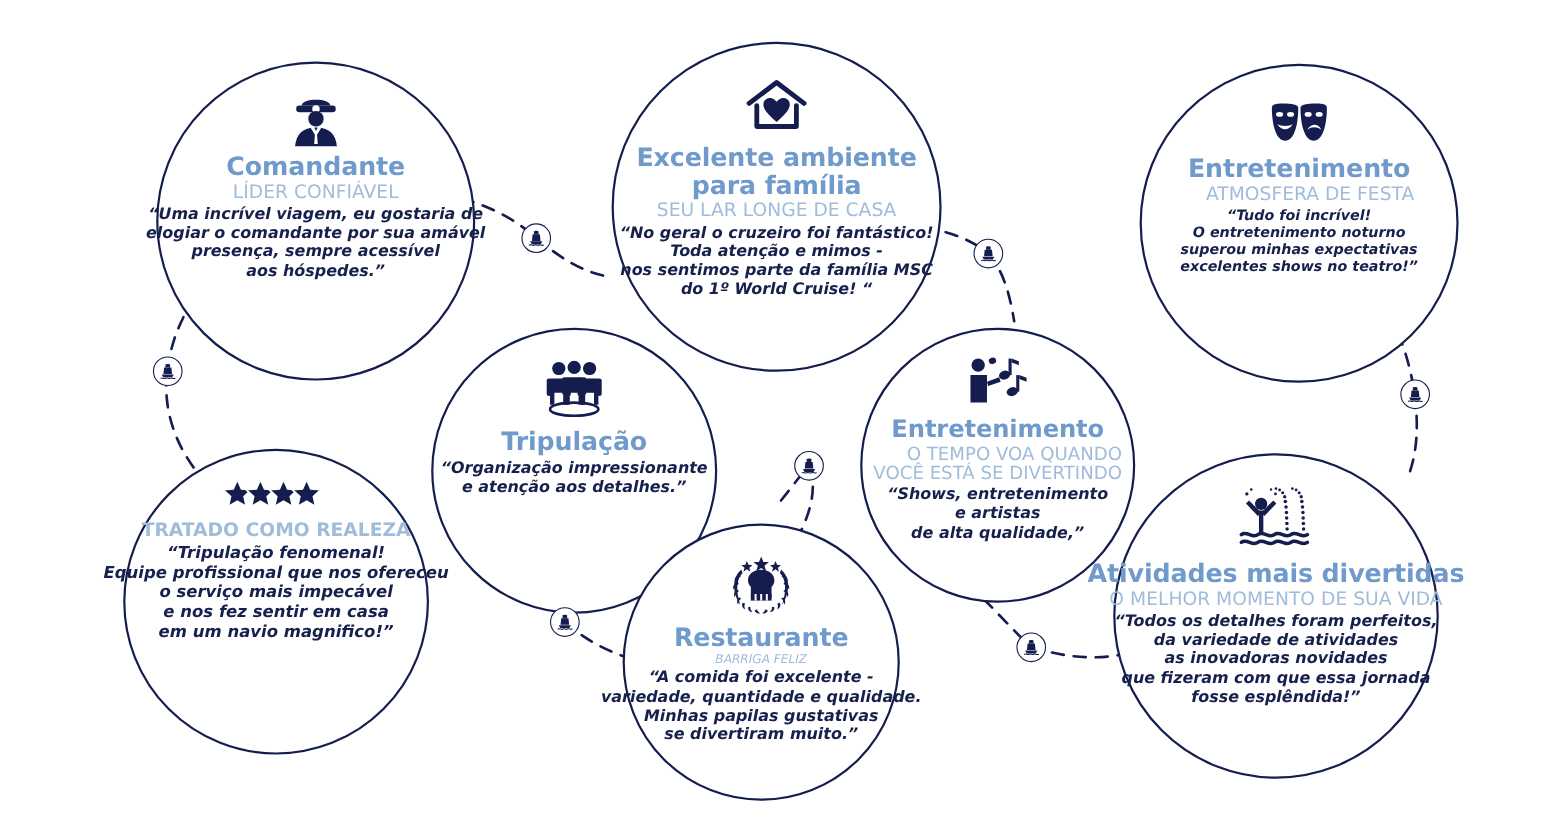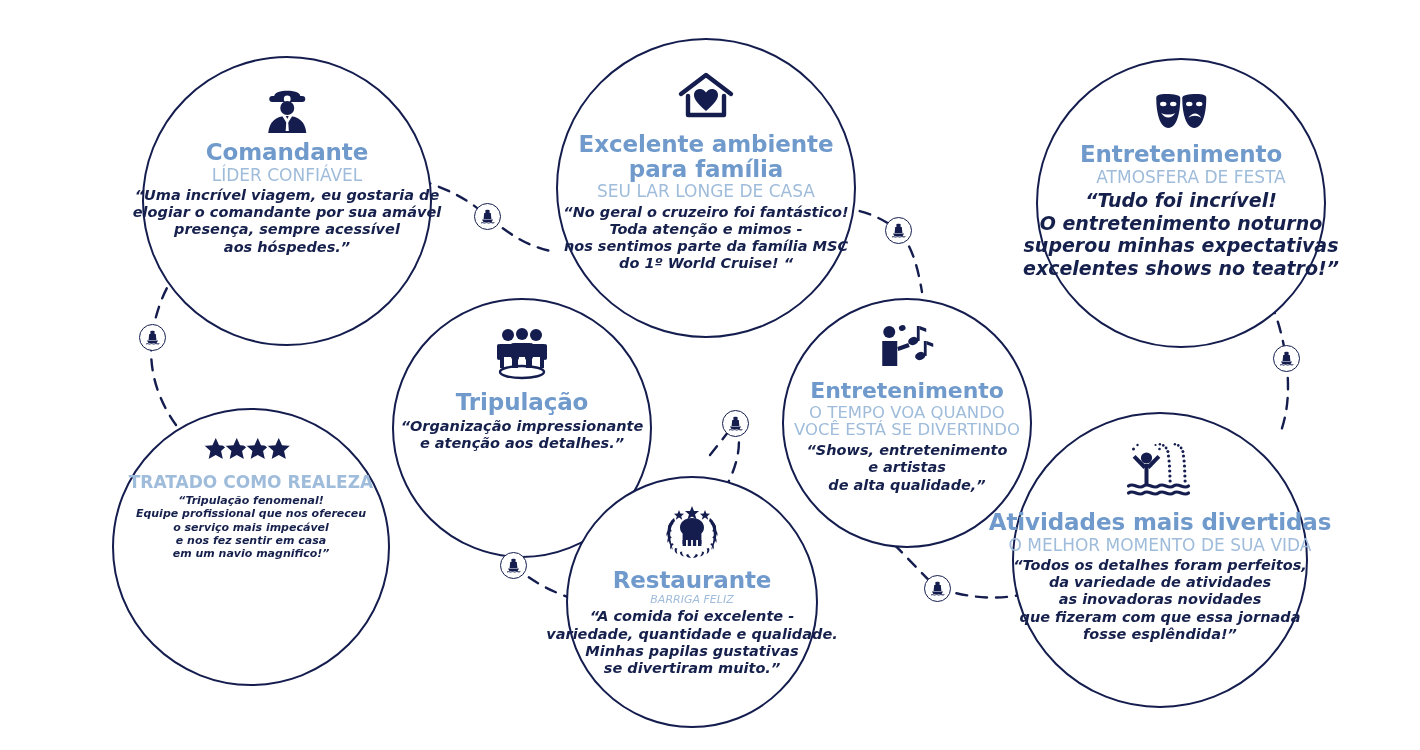--- a/index.html
+++ b/index.html
@@ -189,21 +189,21 @@
             <ellipse cx="21" cy="14" rx="3.2" ry="2.2" fill="#ffffff"></ellipse>
             <path d="M9 23 C13 29 19 29 23 23 C19 25 13 25 9 23 Z" fill="#ffffff"></path>
             <ellipse cx="37" cy="14" rx="3.2" ry="2.2" fill="#ffffff"></ellipse>
             <ellipse cx="47" cy="14" rx="3.2" ry="2.2" fill="#ffffff"></ellipse>
             <path d="M36 28 C40 22 46 22 49 28 C45 25 40 25 36 28 Z" fill="#ffffff"></path>
           </g>
         </svg>
       </span>
       <div class="b-title" style="font-size:23px;">Entretenimento</div>
       <div class="b-sub" style="font-size:17px;margin-left:20px;">ATMOSFERA DE FESTA</div>
-      <div class="b-quote" style="font-size:19px;">“Tudo foi incrível!
+      <div class="b-quote" style="font-size:13px;">“Tudo foi incrível!
 O entretenimento noturno
 superou minhas expectativas
 excelentes shows no teatro!”</div>
     </div>
   </div>
 
   <div class="bubble" style="left:392px; top:298px; width:260px; height:260px;">
     <div class="bubble-inner" style="top:26px;">
       <span class="icon-wrap">
         <svg width="62" height="56" viewBox="0 0 62 56">
@@ -236,21 +236,21 @@
         <svg width="98" height="34" viewBox="0 0 98 34">
           <g fill="#141d4e" stroke="#ffffff" stroke-width="1.6">
             <path d="M14 2 L17.8 10.4 L27 11.2 L20.2 17.4 L22.2 26.4 L14 21.8 L5.8 26.4 L7.8 17.4 L1 11.2 L10.2 10.4 Z"></path>
             <path d="M35 2 L38.8 10.4 L48 11.2 L41.2 17.4 L43.2 26.4 L35 21.8 L26.8 26.4 L28.8 17.4 L22 11.2 L31.2 10.4 Z"></path>
             <path d="M56 2 L59.8 10.4 L69 11.2 L62.2 17.4 L64.2 26.4 L56 21.8 L47.8 26.4 L49.8 17.4 L43 11.2 L52.2 10.4 Z"></path>
             <path d="M77 2 L80.8 10.4 L90 11.2 L83.2 17.4 L85.2 26.4 L77 21.8 L68.8 26.4 L70.8 17.4 L64 11.2 L73.2 10.4 Z"></path>
           </g>
         </svg>
       </span>
       <div class="b-sub" style="font-size:17px;font-weight:bold;">TRATADO COMO REALEZA</div>
-      <div class="b-quote" style="font-size:11px;">“Tripulação fenomenal!
+      <div class="b-quote" style="font-size:15px;">“Tripulação fenomenal!
 Equipe profissional que nos ofereceu
 o serviço mais impecável
 e nos fez sentir em casa
 em um navio magnifico!”</div>
     </div>
   </div>
 
   <div class="bubble" style="left:782px; top:298px; width:250px; height:250px;">
     <div class="bubble-inner" style="top:22px;">
       <span class="icon-wrap">
@@ -263,21 +263,21 @@
             <rect x="40.6" y="4" width="2.8" height="15"></rect>
             <path d="M43.4 4 L50 6.5 L50 10 L43.4 7.5 Z"></path>
             <ellipse cx="44" cy="34" rx="5.2" ry="4" transform="rotate(-18 44 34)"></ellipse>
             <rect x="47.6" y="19" width="2.8" height="15"></rect>
             <path d="M50.4 19 L57 21.5 L57 25 L50.4 22.5 Z"></path>
             <ellipse cx="26" cy="6" rx="3.4" ry="2.8" transform="rotate(-18 26 6)"></ellipse>
           </g>
         </svg>
       </span>
       <div class="b-title" style="font-size:22px; margin-top:3px;">Entretenimento</div>
-      <div class="b-sub" style="font-size:16.5px;">O TEMPO VOA QUANDO
+      <div class="b-sub" style="font-size:16.5px;text-align:right;">O TEMPO VOA QUANDO
 VOCÊ ESTÁ SE DIVERTINDO</div>
       <div class="b-quote" style="font-size:14.5px;">“Shows, entretenimento
 e artistas
 de alta qualidade,”</div>
     </div>
   </div>
 
   <div class="bubble" style="left:566px; top:476px; width:252px; height:252px;">
     <div class="bubble-inner" style="top:22px;">
       <span class="icon-wrap">

